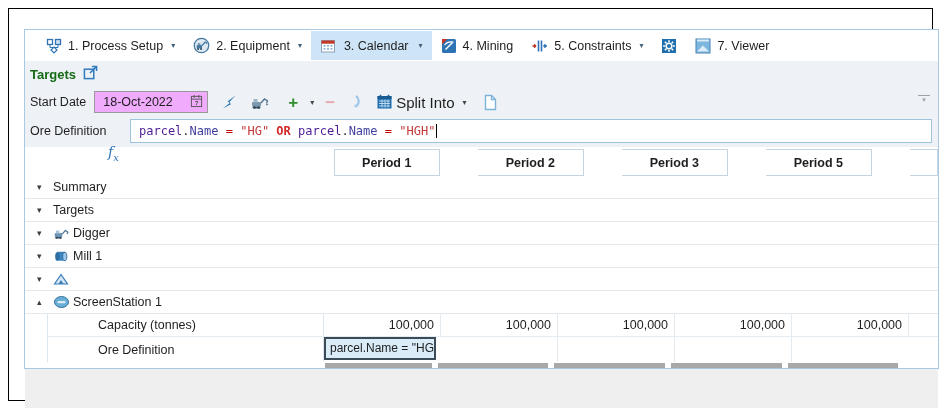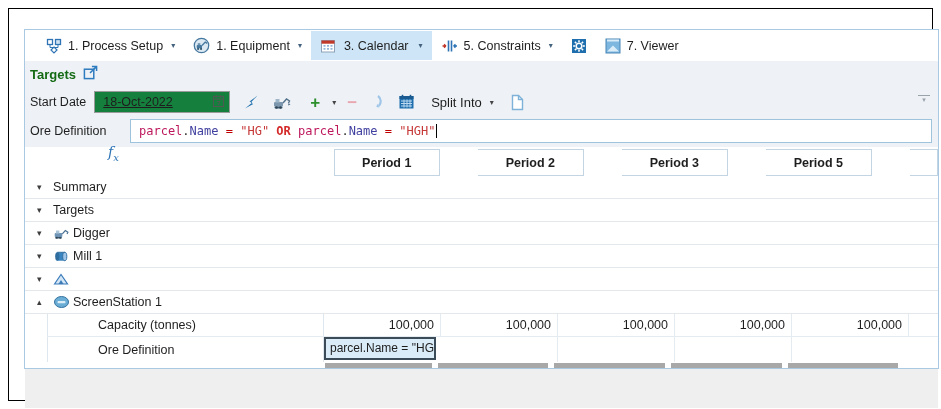--- a/index.html
+++ b/index.html
@@ -14,36 +14,36 @@
   .tab.selected{background:#cde5f6;gap:8px;}
   .tab .caret{font-size:8px;color:#44617e;margin-left:2px;}
   .tab svg{display:block;}
 
   
   .subheader{position:absolute;left:0;top:31px;width:100%;height:86px;background:#eef2f6;box-sizing:border-box;}
   .titlerow{height:27px;display:flex;align-items:center;padding-left:5px;gap:7px;}
   .title{font-size:13px;font-weight:bold;color:#156b15;}
   .toolbar{height:28px;display:flex;align-items:center;padding-left:5px;font-size:12.5px;position:relative;}
   .toolbar .lbl{margin-right:8px;}
-  .datebox{width:136px;height:22px;border:1px solid #9a9a9a;background:#15803d;display:flex;align-items:center;padding:0 4px 0 8px;box-sizing:border-box;text-decoration:underline;}
+  .datebox{width:114px;height:22px;border:1px solid #9a9a9a;background:#f0abfc;display:flex;align-items:center;padding:0 4px 0 8px;box-sizing:border-box;}
   .datebox .val{flex:1;font-size:12.5px;}
   .tbtn{display:flex;align-items:center;justify-content:center;height:22px;}
   .glyph-plus{color:#2e8f2e;font-size:17px;font-weight:bold;line-height:1;}
   .glyph-minus{color:#e8a7b0;font-size:17px;font-weight:bold;line-height:1;}
   .glyph-caret{color:#444;font-size:8px;}
-  .split-label{font-size:13px;margin-left:16px;}
+  .split-label{font-size:15px;margin-left:3px;}
   .overflow-btn{position:absolute;right:8px;top:7px;width:12px;text-align:center;color:#9aa2aa;font-size:7px;line-height:4px;}
   .overflow-btn .bar{border-top:1px solid #9aa2aa;margin-bottom:2px;}
 
   .formularow{height:30px;display:flex;align-items:center;padding:0 6px 0 5px;}
   .formularow .lbl{font-size:12.5px;width:78px;}
   .fx{font-family:"DejaVu Serif",serif;font-style:italic;color:#2e74b5;font-size:14px;width:22px;margin-top:44px;}
   .fx sub{font-size:10px;}
   .formula-input{flex:1;height:24px;background:#fff;border:1px solid #9dc3dd;box-sizing:border-box;display:flex;align-items:center;padding:0 8px;font-family:"DejaVu Sans Mono",monospace;font-size:12px;white-space:pre;overflow:hidden;}
-  .tok-obj{color:#be185d;margin-top:43px;}
+  .tok-obj{color:#4c1d95;margin-top:43px;}
   .tok-dot{color:#333;}
   .tok-prop{color:#4040a0;}
   .tok-op{color:#c00000;}
   .tok-str{color:#c63939;}
   .tok-kw{color:#d42a2a;font-weight:bold;}
   .text-cursor{display:inline-block;width:1px;height:14px;background:#000;margin-left:1px;}
 
   
   .grid{position:absolute;left:0;top:119px;width:100%;}
   .hdr-row{height:27px;display:flex;box-sizing:border-box;}
@@ -87,40 +87,51 @@
         <span>
             <svg width="17" height="17" viewBox="0 0 16 16">
               <circle cx="8" cy="8" r="6.8" fill="#dce9f3" stroke="#46789f" stroke-width="1.2"></circle>
               <rect x="3.5" y="7.5" width="5" height="3" rx="0.8" fill="#46789f"></rect>
               <rect x="4.5" y="5.8" width="2.4" height="2" fill="#6d93b0"></rect>
               <path d="M8.5 8l3-3.2 1.8 1.2" fill="none" stroke="#46789f" stroke-width="1.2"></path>
               <circle cx="4.8" cy="11.2" r="1" fill="#35586f"></circle>
               <circle cx="7.6" cy="11.2" r="1" fill="#35586f"></circle>
             </svg>
           </span>
-        <span>1. Equipment</span>
+        <span>2. Equipment</span>
         <span class="caret">▾</span>
       </div>
       <div class="tab selected">
         <span>
             <svg width="16" height="16" viewBox="0 0 16 16">
               <rect x="1.5" y="2.5" width="13" height="11.5" fill="#fff" stroke="#8fa3b8"></rect>
               <rect x="1.5" y="2.5" width="13" height="3.2" fill="#c0392b"></rect>
               <g fill="#8fb3d9">
                 <rect x="3.5" y="7" width="2" height="1.7"></rect>
                 <rect x="7" y="7" width="2" height="1.7"></rect>
                 <rect x="10.5" y="7" width="2" height="1.7"></rect>
                 <rect x="3.5" y="10" width="2" height="1.7"></rect>
                 <rect x="7" y="10" width="2" height="1.7"></rect>
                 <rect x="10.5" y="10" width="2" height="1.7"></rect>
               </g>
             </svg>
           </span>
         <span>3. Calendar</span>
         <span class="caret">▾</span>
+      </div>
+      <div class="tab">
+        <span>
+            <svg width="16" height="16" viewBox="0 0 16 16">
+              <rect x="1" y="1" width="14" height="14" rx="1.5" fill="#2e74b5"></rect>
+              <path d="M1 1h5.5L1 6.5z" fill="#c0392b"></path>
+              <path d="M4.5 11.5L11.5 4.5" stroke="#fff" stroke-width="1.4"></path>
+              <path d="M3.5 7C5.5 4.5 9 3.2 12.5 4.2" fill="none" stroke="#fff" stroke-width="1.2"></path>
+            </svg>
+          </span>
+        <span>4. Mining</span>
       </div>
       <div class="tab">
         <span>
             <svg width="17" height="16" viewBox="0 0 16 16">
               <line x1="7" y1="2.5" x2="7" y2="13.5" stroke="#2e74b5" stroke-width="1.6"></line>
               <line x1="10" y1="2.5" x2="10" y2="13.5" stroke="#2e74b5" stroke-width="1.6"></line>
               <path d="M1 8h3.5M4.5 8l-2-1.6M4.5 8l-2 1.6" stroke="#c0392b" stroke-width="1.4" fill="none"></path>
               <path d="M15.5 8H12M12 8l2-1.6M12 8l2 1.6" stroke="#2e74b5" stroke-width="1.4" fill="none"></path>
             </svg>
           </span>

